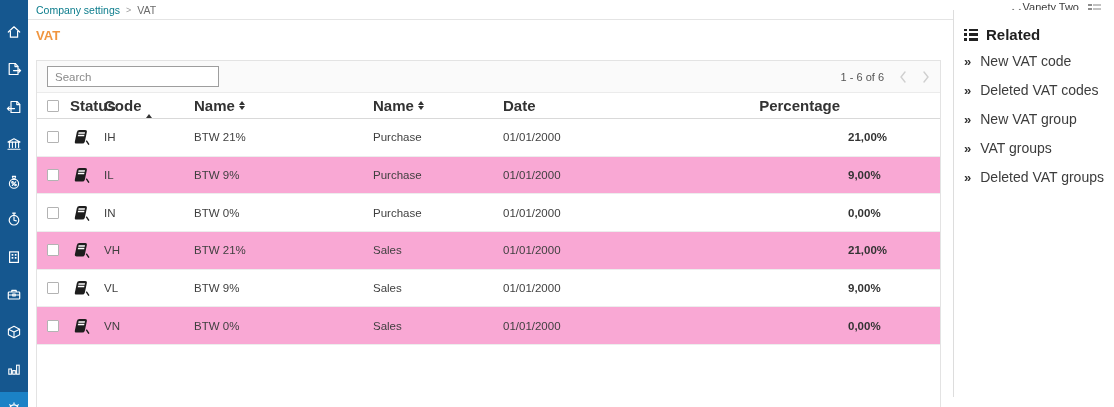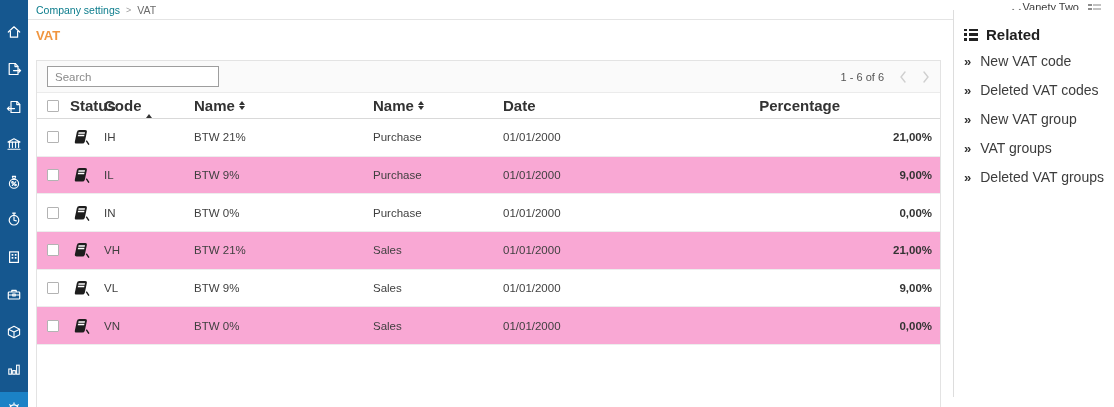--- a/index.html
+++ b/index.html
@@ -61,21 +61,21 @@
   .tri-up { width:0; height:0; border-left:3.5px solid transparent;
     border-right:3.5px solid transparent; border-bottom:4.5px solid #333; }
   .tri-down { width:0; height:0; border-left:3.5px solid transparent;
     border-right:3.5px solid transparent; border-top:4.5px solid #333; }
   .sort-both { display:flex; flex-direction:column; gap:1.5px; }
 
   .tr { display:grid; grid-template-columns:33px 34px 90px 179px 130px 135px 210px 1fr;
     height:37.7px; align-items:center; border-bottom:1px solid #ededed;
     font-size:11.5px; color:#3f3f3f; background:#fff; }
   .tr.alt { background:#f9a8d4; }
-  .td.pct { font-weight:bold; color:#333; text-align:right; padding-right:8px; }
+  .td.pct { font-weight:bold; color:#333; text-align:left; padding-right:8px; }
   .cb { width:12px; height:12px; border:1px solid #b3b3b3; border-radius:1px;
     background:#fff; margin-left:10px; cursor:pointer; }
   .status-icon { margin-left:2px; display:flex; }
 
   
   .related { position:absolute; left:953px; top:10px; width:161px; height:387px;
     background:#fff; border-left:1px solid #ddd; padding:16px 10px 0 10px; }
   .related-head { display:flex; align-items:center; gap:8px; margin-bottom:12px; }
   .related-title { font-size:15px; font-weight:bold; color:#1f1f1f; }
   .related-list-icon { width:14px; height:12px; display:flex; flex-direction:column;

